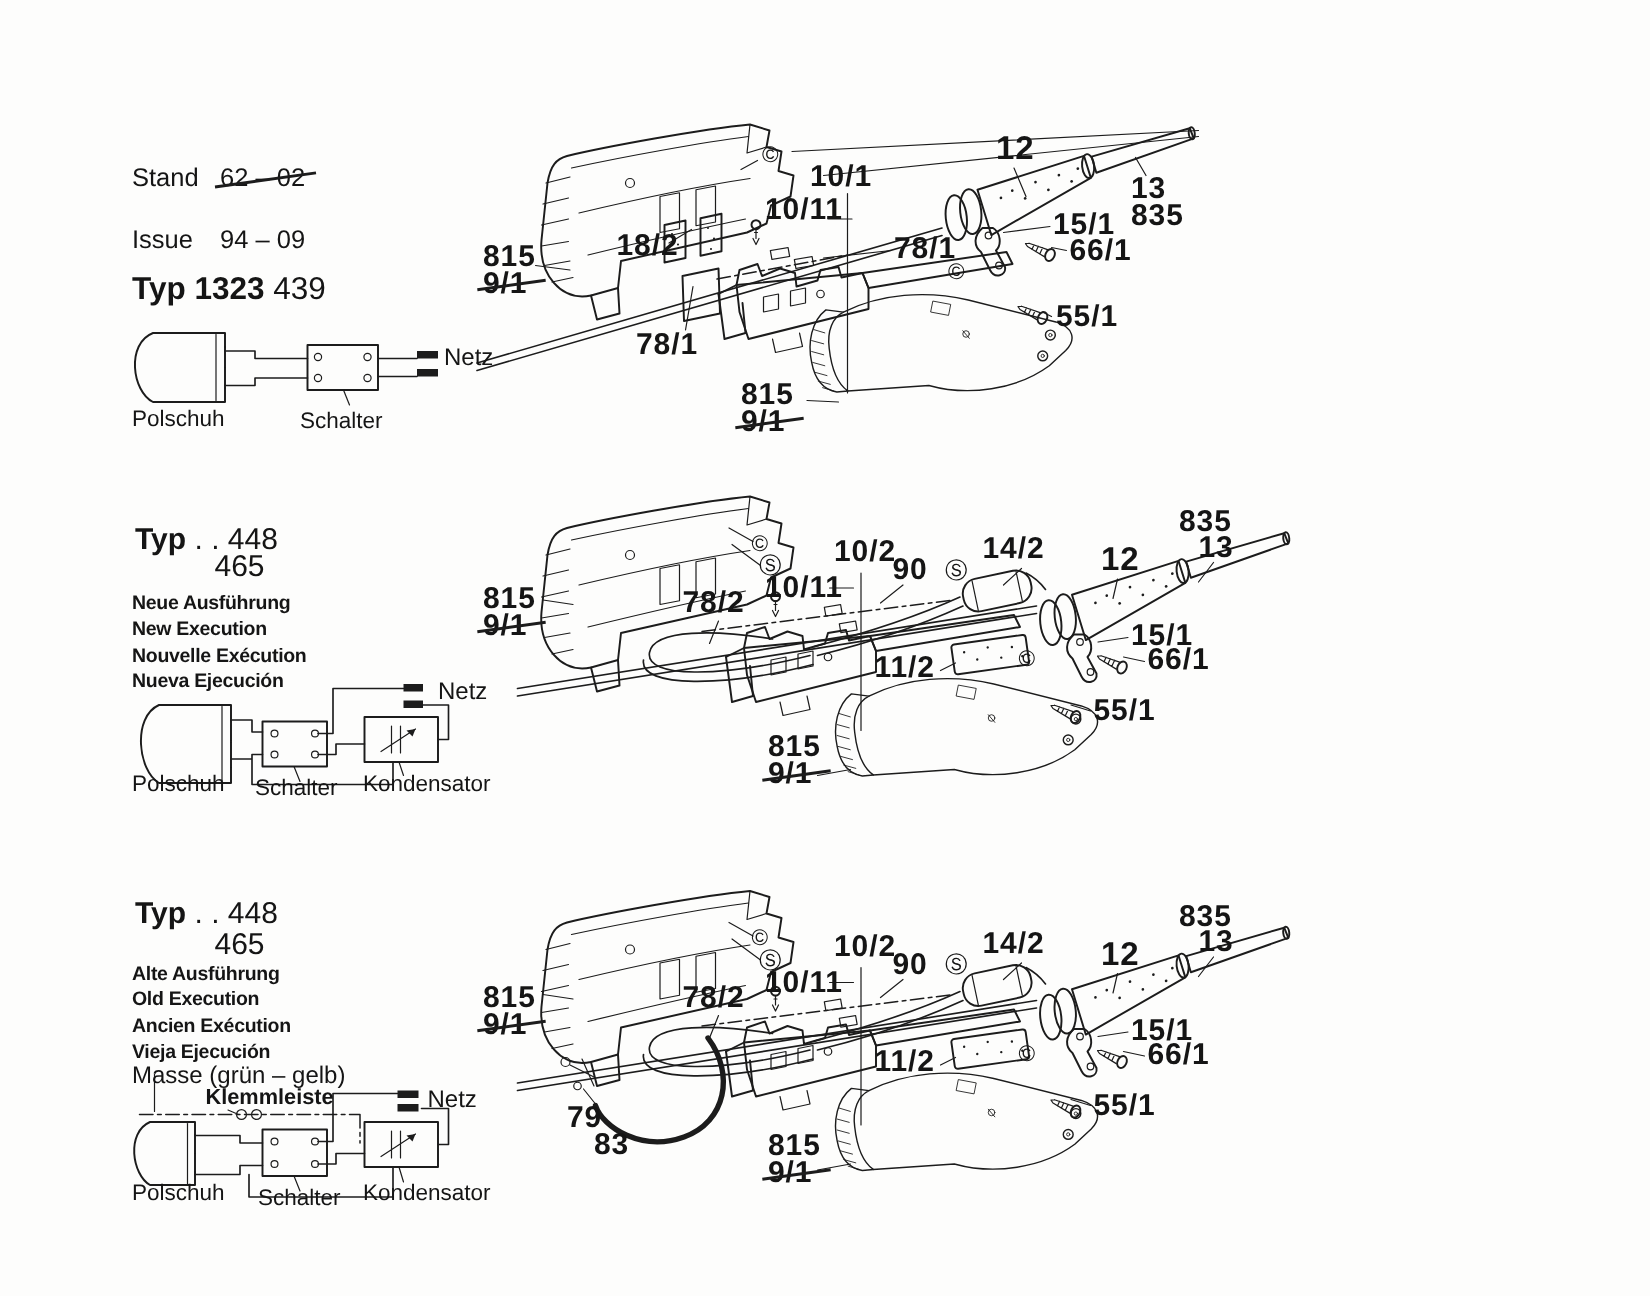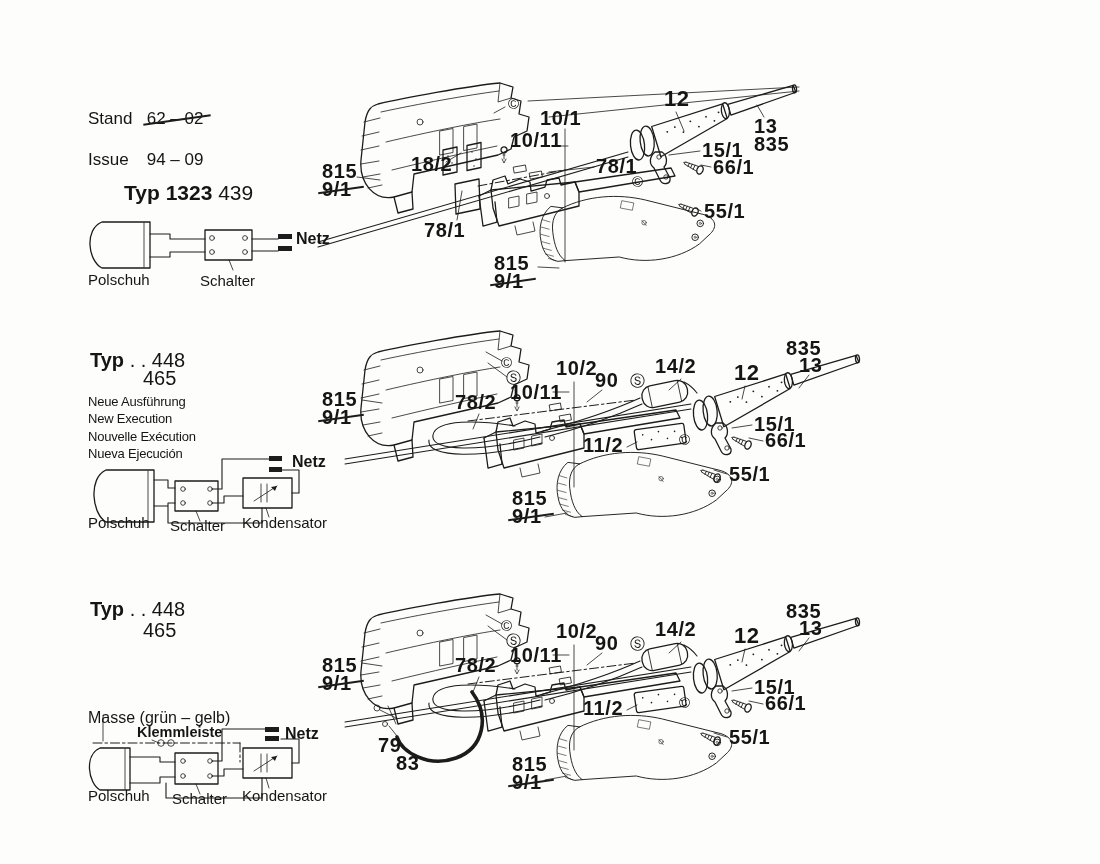--- a/index.html
+++ b/index.html
@@ -13,33 +13,33 @@
   svg.art .dd{stroke-dasharray:9 3 2.5 3;stroke-width:1;}
   svg.art .thick{stroke-width:3.6;}
   .abs{position:absolute;white-space:nowrap;}
   .b{font-weight:bold;}
   .typ-main{font-size:25px;letter-spacing:.4px;}
   .meta{font-size:17px;}
   .meta .lbl{display:inline-block;width:54px;}
   .subtype{font-size:21px;}
   .typ448{font-size:20px;}
   .num465{font-size:20px;}
-  .execs{font-size:13px;font-weight:normal;line-height:17.4px;letter-spacing:-.2px;}
+  .execs{font-size:13px;font-weight:bold;line-height:17.4px;letter-spacing:-.2px;}
   .footer{font-size:13.5px;line-height:15.1px;}
   .struck{position:relative;display:inline-block;}
   .struck::after{content:"";position:absolute;left:-4px;right:-7px;top:50%;height:2px;
                  background:#1c1c1c;transform:rotate(-8deg);}
   
   .callout{position:absolute;font-weight:bold;font-size:20px;line-height:18px;
            letter-spacing:.6px;white-space:nowrap;}
   .callout .cline{display:block;}
   .part-lg{font-size:22px;text-align:right;}
   .circ{font-size:15px;font-weight:400;line-height:15px;letter-spacing:0;}
   .wire{font-size:15px;font-weight:400;letter-spacing:0;line-height:16px;}
-  .wireb{font-size:16px;font-weight:bold;letter-spacing:0;line-height:16px;}
+  .wireb{font-size:16px;font-weight:normal;letter-spacing:0;line-height:16px;}
   .ground{font-size:16px;font-weight:400;letter-spacing:0;line-height:16px;}
   .terminal{font-size:14.5px;font-weight:bold;letter-spacing:0;line-height:15px;}
 </style>
 </head>
 <body>
 
 <div class="page">
 
   <svg class="art" width="1100" height="864" viewBox="0 0 1100 864">
     <defs>
@@ -247,21 +247,21 @@
 
   <div class="abs meta" style="left:88px;top:109px;">
     <span class="lbl">Stand</span>
     <span class="struck">62 – 02</span>
   </div>
   <div class="abs meta" style="left:88px;top:128px;margin-top:22px;">
     <span class="lbl">Issue</span>
     <span>94 – 09</span>
   </div>
 
-  <div class="abs subtype" style="left:88px;top:181px;margin-left:36px;">
+  <div class="abs subtype" style="left:88px;top:181px;">
     <span class="b">Typ</span>
     <span class="b">1323</span>
     <span>439</span>
   </div>
 
   <div class="abs typ448" style="left:90px;top:349px;">
     <span class="b">Typ</span>
     <span>. . 448</span>
   </div>
   <div class="abs num465" style="left:143px;top:367px;">465</div>
@@ -270,20 +270,26 @@
     <div>New Execution</div>
     <div>Nouvelle Exécution</div>
     <div>Nueva Ejecución</div>
   </div>
 
   <div class="abs typ448" style="left:90px;top:598px;">
     <span class="b">Typ</span>
     <span>. . 448</span>
   </div>
   <div class="abs num465" style="left:143px;top:619px;">465</div>
+  <div class="abs execs" style="left:88px;top:640px;">
+    <div>Alte Ausführung</div>
+    <div>Old Execution</div>
+    <div>Ancien Exécution</div>
+    <div>Vieja Ejecución</div>
+  </div>
 
 
   <div id="callout-layer">
       <div class="callout part-lg" style="left: 664px; top: 90px;">
         <div class="cline">12</div>
       </div>
       <div class="callout" style="left: 540px; top: 109px;">
         <div class="cline">10/1</div>
       </div>
       <div class="callout" style="left: 510px; top: 131px;">

